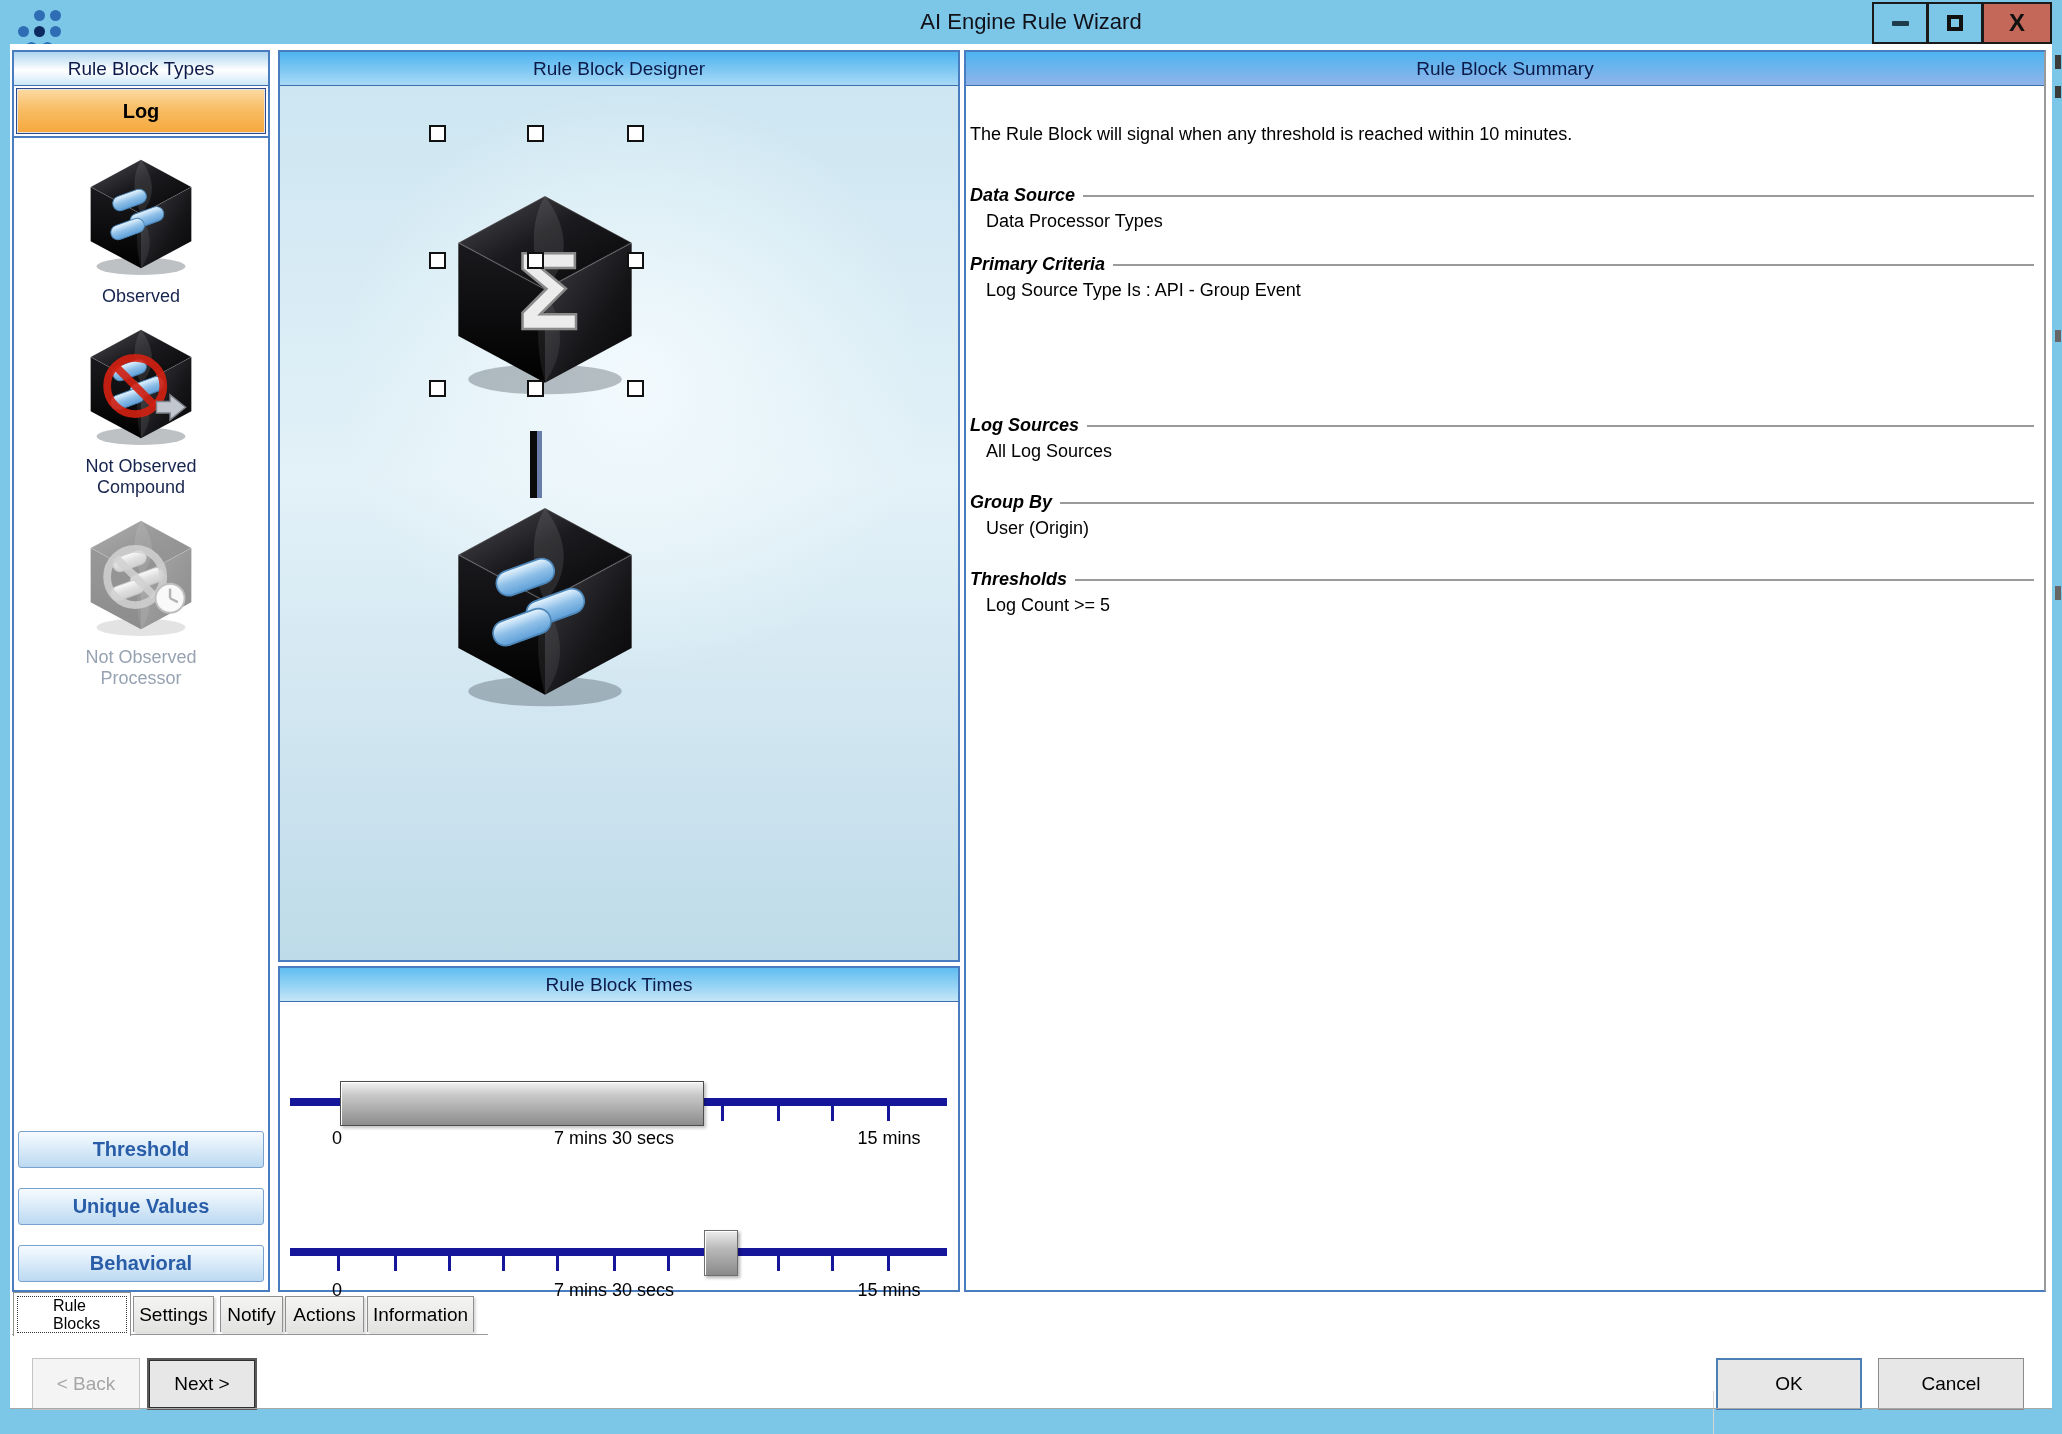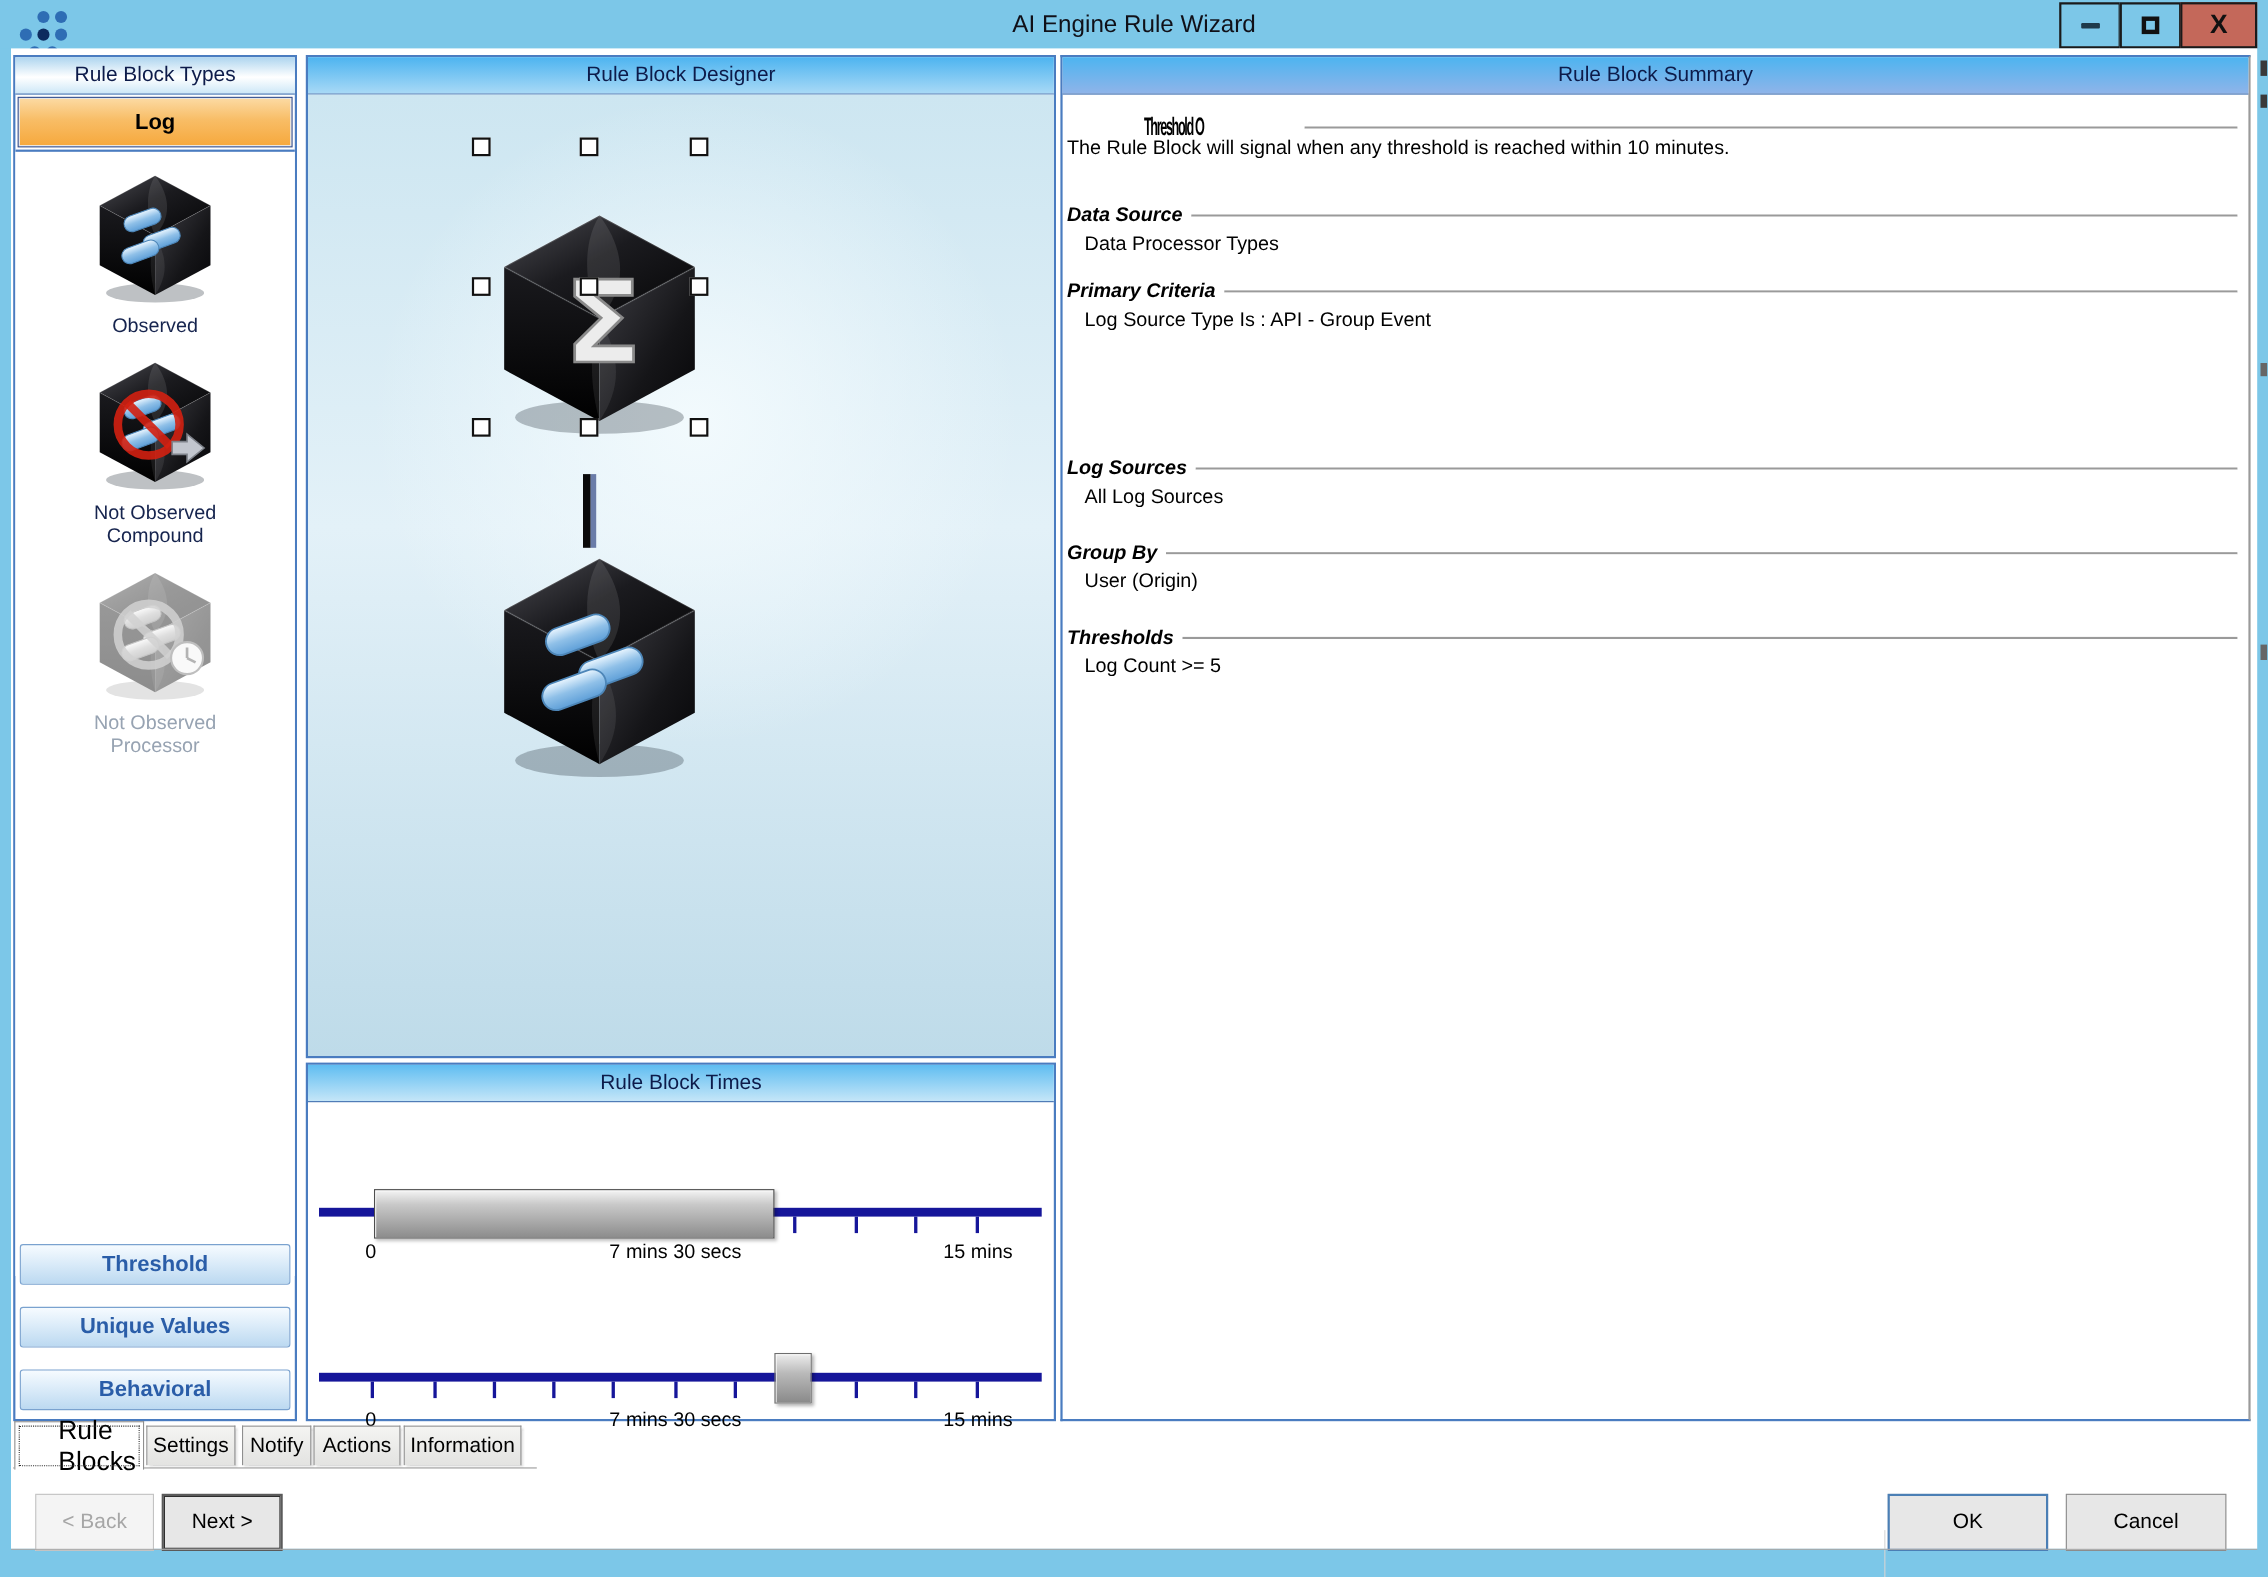--- a/index.html
+++ b/index.html
@@ -76,21 +76,21 @@
   .sum-section { position:absolute; left:4px; right:10px; }
   .sum-head { display:flex; align-items:center; }
   .sum-label { font-size:18px; font-weight:bold; color:#000; white-space:nowrap; margin-right:8px;font-style:italic; }
   .sum-value { margin-top:5px; margin-left:16px; font-size:18px; color:#000; }
 
   
   .tabline { position:absolute; left:2px; top:1290px; width:476px; border-top:1px solid #9a9a9a; }
   .tab { position:absolute; top:1252px; height:36px; background:linear-gradient(#f4f4f2,#e3e3e1);
     border:1px solid #8f8f8f; border-bottom:none; display:flex; align-items:center; justify-content:center;
     font-size:19px; color:#000; cursor:pointer; box-shadow:2px 2px 2px rgba(0,0,0,.15); }
-  .tab.active { top:1248px; height:44px; background:#fff; font-size:24px; box-shadow:none;padding-left:39px; }
+  .tab.active { top:1248px; height:44px; background:#fff; font-size:16px; box-shadow:none;padding-left:39px; }
   .tab.active .focus-dots { position:absolute; inset:3px; border:1px dotted #333; }
 
   
   .btn { position:absolute; top:1314px; height:52px; background:#e7e7e7; border:1px solid #8c8c8c;
     display:flex; align-items:center; justify-content:center; font-size:19px; color:#000; cursor:pointer; }
   .btn.disabled { background:#f4f4f4; border-color:#c3c3c3; color:#a6a6a6; cursor:default; }
   .btn.default { border:2px solid #5a5a5a; box-shadow:0 0 0 1px #2e2e2e inset; }
   .btn.focused { border:2px solid #4b7fb5; }
 
   .footer-sep { position:absolute; left:10px; top:1408px; width:2042px; height:1px; background:#a8a8a8; }
@@ -294,24 +294,20 @@
         <div class="tick" style="left: 377px;"></div>
         <div class="tick" style="left: 487px;"></div>
         <div class="tick" style="left: 541px;"></div>
         <div class="tick" style="left: 597px;"></div>
       </div>
   </div>
 
   <div class="panel summary">
     <div class="panel-header">Rule Block Summary</div>
 
-    <div class="garble-row">
-      <span class="garble">Threshold O</span>
-      <span class="rule-line"></span>
-    </div>
     <div class="intro">The Rule Block will signal when any threshold is reached within 10 minutes.</div>
 
     <div class="sum-section" style="top:133px">
       <div class="sum-head">
           <span class="sum-label">Data Source</span>
           <span class="rule-line" style="margin-left:0"></span>
         </div>
       <div class="sum-value">Data Processor Types</div>
     </div>
     <div class="sum-section" style="top:202px">

